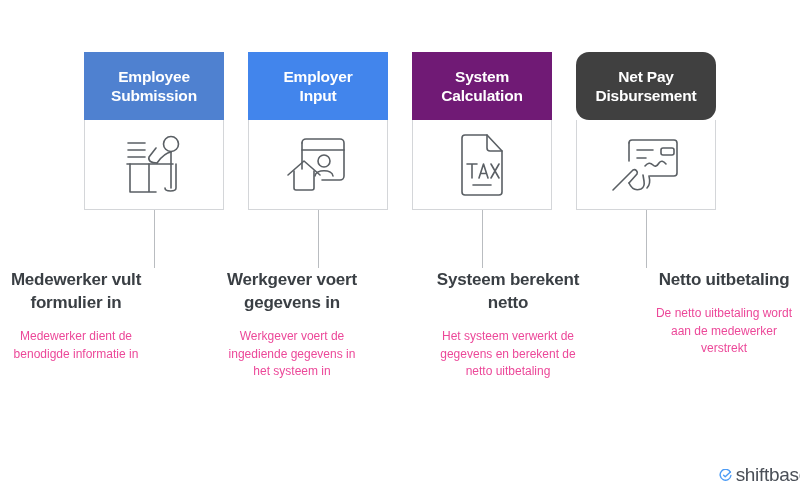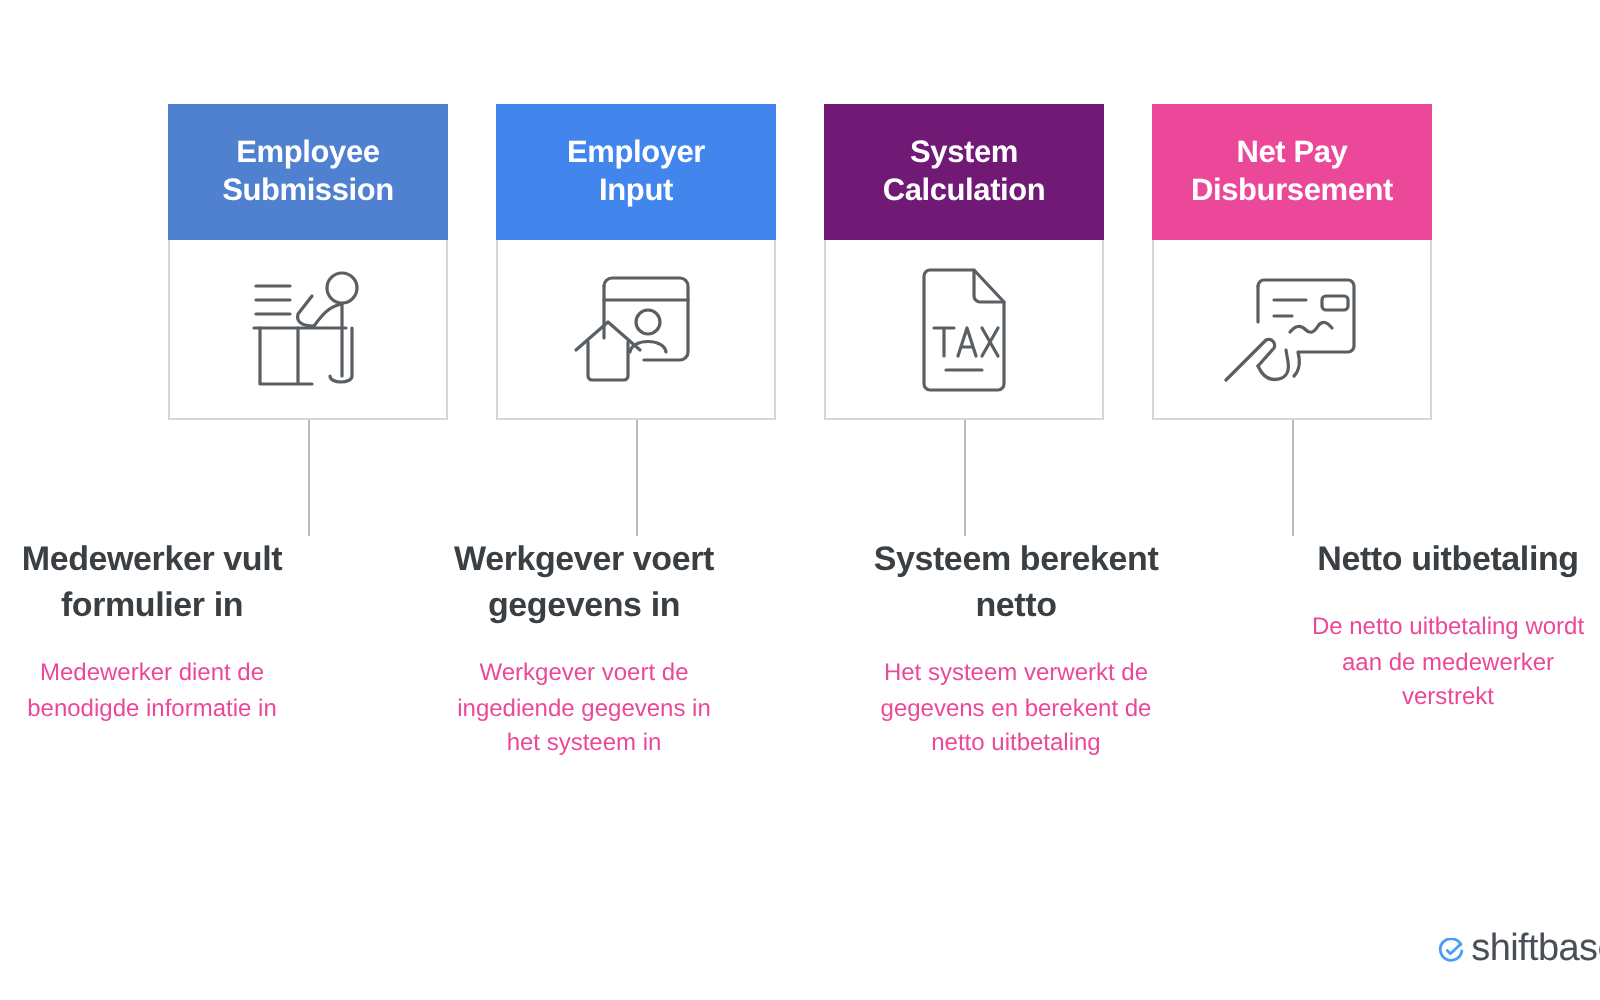--- a/index.html
+++ b/index.html
@@ -204,21 +204,21 @@
               <line x1="20" y1="54" x2="38" y2="54"></line>
             </svg>
           </span>
         </div>
       </div>
       <div class="connector"></div>
     </div>
 
     <div class="step-col">
       <div class="card">
-        <div class="card-header" style="background:#ec4899;">
+        <div class="card-header" style="background:#404040;border-radius:13px;">
           <span><span>Net Pay</span><br><span>Disbursement</span></span>
         </div>
         <div class="card-body">
           <span>
             <svg width="78" height="60" viewBox="0 0 78 60" fill="none" stroke="#5a5f64" stroke-width="1.6" stroke-linecap="round" stroke-linejoin="round">
               <path d="M22 8 a3 3 0 0 1 3 -3 h42 a3 3 0 0 1 3 3 v30 a3 3 0 0 1 -3 3 h-24"></path>
               <path d="M22 8 v18"></path>
               <path d="M30 15 h16 M30 23 h9"></path>
               <rect x="54" y="13" width="13" height="7" rx="2"></rect>
               <path d="M38 31 q4 -5 8 -1 q3 3 6 -2 q3 -4 7 1"></path>

